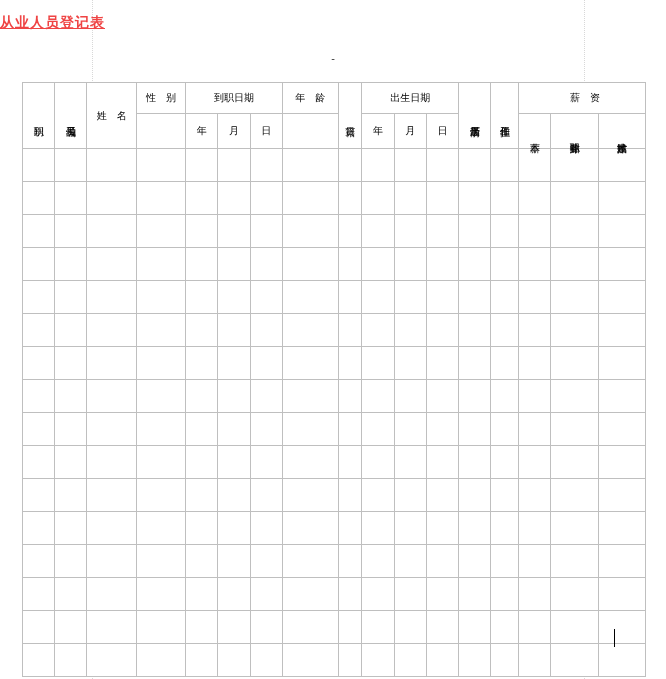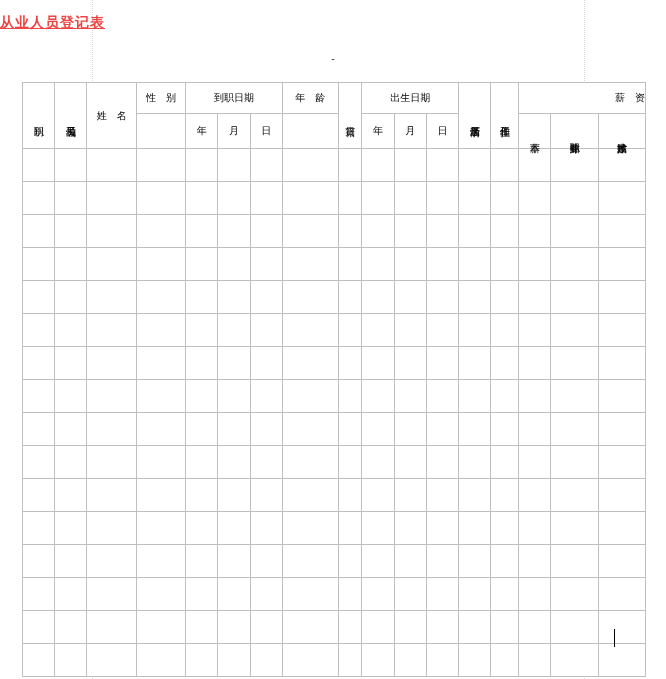--- a/index.html
+++ b/index.html
@@ -127,21 +127,21 @@
         <th class="hdr-tall" rowspan="2"><span class="vert2">职别</span></th>
         <th class="hdr-tall" rowspan="2"><span class="vert2">员工编号</span></th>
         <th class="hdr-tall" rowspan="2"><span>姓　名</span></th>
         <th class="hdr-top"><span>性　别</span></th>
         <th class="hdr-top" colspan="3"><span>到职日期</span></th>
         <th class="hdr-top"><span>年　龄</span></th>
         <th class="hdr-tall" rowspan="2"><span class="vert2">籍贯</span></th>
         <th class="hdr-top" colspan="3"><span>出生日期</span></th>
         <th class="hdr-tall" rowspan="2"><span class="vert2">最高学历</span></th>
         <th class="hdr-tall" rowspan="2"><span class="vert2">担任工作</span></th>
-        <th class="hdr-top" colspan="3" style="text-align:right;padding-left:6px"><span>薪　资</span></th>
+        <th class="hdr-top" colspan="3" style="text-align:center;padding-left:6px"><span>薪　资</span></th>
       </tr>
       <tr>
         <th class="hdr-bottom"></th>
         <th class="hdr-bottom">年</th>
         <th class="hdr-bottom">月</th>
         <th class="hdr-bottom">日</th>
         <th class="hdr-bottom"></th>
         <th class="hdr-bottom">年</th>
         <th class="hdr-bottom">月</th>
         <th class="hdr-bottom">日</th>

